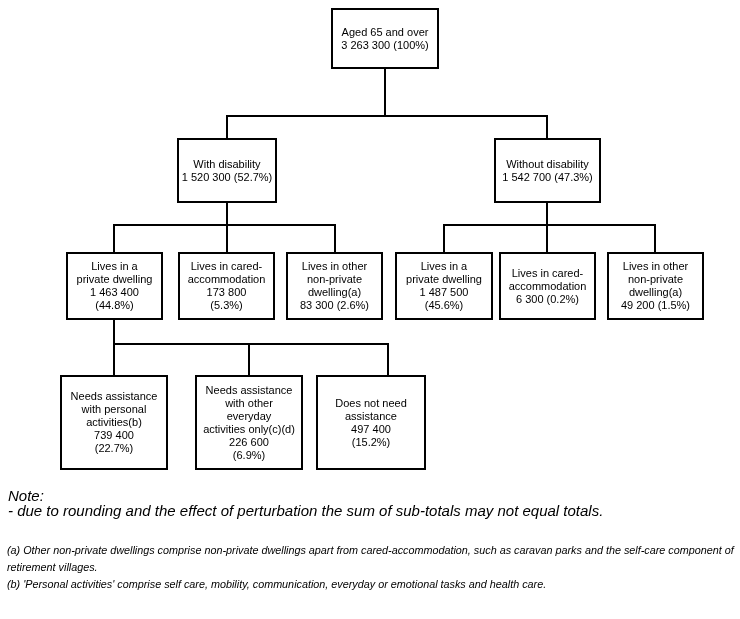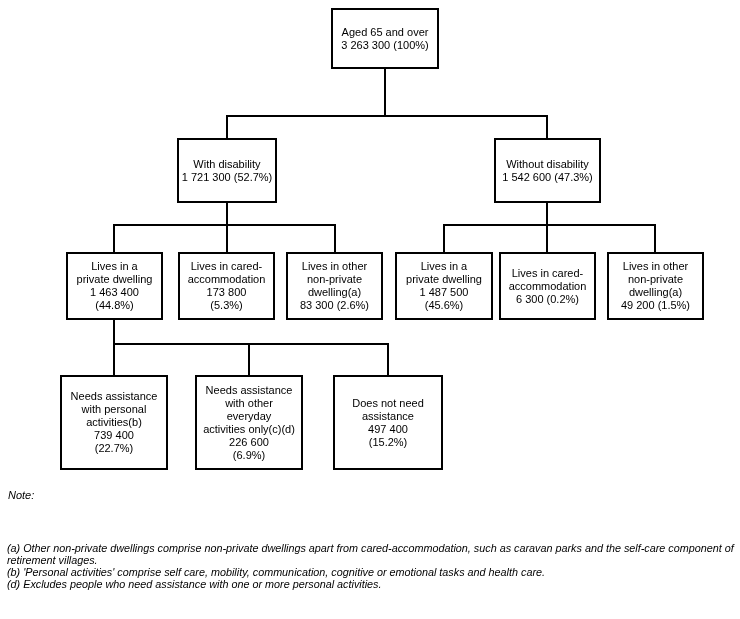--- a/index.html
+++ b/index.html
@@ -25,47 +25,47 @@
     line-height: 13px;
     white-space: pre;
   }
   .cline { position: absolute; background: #000000; }
   .notes {
     position: absolute;
     left: 8px;
     top: 488px;
     width: 725px;
     font-style: italic;
-    font-size: 11px;
+    font-size: 15px;
     line-height: 15px;
   }
   .footnotes {
     position: absolute;
     left: 7px;
     top: 542px;
     width: 728px;
     font-style: italic;
     font-size: 10.8px;
-    line-height: 12px;
+    line-height: 17px;
   }
   .footnotes div { margin: 0; }
 
   
   #n-root      { left:331px; top:8px;   width:108px; height:61px; }
   #n-with      { left:177px; top:138px; width:100px; height:65px; }
   #n-without   { left:494px; top:138px; width:107px; height:65px; }
   #n-wd-priv   { left:66px;  top:252px; width:97px;  height:68px; }
   #n-wd-cared  { left:178px; top:252px; width:97px;  height:68px; }
   #n-wd-other  { left:286px; top:252px; width:97px;  height:68px; }
   #n-wo-priv   { left:395px; top:252px; width:98px;  height:68px; }
   #n-wo-cared  { left:499px; top:252px; width:97px;  height:68px; }
   #n-wo-other  { left:607px; top:252px; width:97px;  height:68px; }
   #n-pers      { left:60px;  top:375px; width:108px; height:95px; }
   #n-everyday  { left:195px; top:375px; width:108px; height:95px; }
-  #n-noassist  { left:333px; top:375px; width:110px; height:95px; }
+  #n-noassist  { left:316px; top:375px; width:110px; height:95px; }
 </style>
 </head>
 <body>
 
 <div id="stage">
 
   <div class="cline" style="left:384px; top:69px;  width:2px;   height:48px;"></div>
   <div class="cline" style="left:226px; top:115px; width:322px; height:2px;"></div>
   <div class="cline" style="left:226px; top:115px; width:2px;   height:23px;"></div>
   <div class="cline" style="left:546px; top:115px; width:2px;   height:23px;"></div>
@@ -84,23 +84,23 @@
 
   <div class="cline" style="left:113px; top:320px; width:2px;   height:25px;"></div>
   <div class="cline" style="left:113px; top:343px; width:276px; height:2px;"></div>
   <div class="cline" style="left:113px; top:343px; width:2px;   height:32px;"></div>
   <div class="cline" style="left:248px; top:343px; width:2px;   height:32px;"></div>
   <div class="cline" style="left:387px; top:343px; width:2px;   height:32px;"></div>
 
   <div class="node" id="n-root">Aged 65 and over
 3 263 300 (100%)</div>
   <div class="node" id="n-with">With disability
-1 721 300 (52.7%)</div>
+1 520 300 (52.7%)</div>
   <div class="node" id="n-without">Without disability
-1 542 600 (47.3%)</div>
+1 542 700 (47.3%)</div>
   <div class="node" id="n-wd-priv">Lives in a
 private dwelling
 1 463 400
 (44.8%)</div>
   <div class="node" id="n-wd-cared">Lives in cared-
 accommodation
 173 800
 (5.3%)</div>
   <div class="node" id="n-wd-other">Lives in other
 non-private
@@ -128,21 +128,21 @@
 activities only(c)(d)
 226 600
 (6.9%)</div>
   <div class="node" id="n-noassist">Does not need
 assistance
 497 400
 (15.2%)</div>
 
   <div class="notes">
     <div>Note:</div>
+    <div>- due to rounding and the effect of perturbation the sum of sub-totals may not equal totals.</div>
   </div>
 
   <div class="footnotes">
     <div>(a) Other non-private dwellings comprise non-private dwellings apart from cared-accommodation, such as caravan parks and the self-care component of retirement villages.</div>
-    <div>(b) 'Personal activities' comprise self care, mobility, communication, cognitive or emotional tasks and health care.</div>
-    <div>(d) Excludes people who need assistance with one or more personal activities.</div>
+    <div>(b) 'Personal activities' comprise self care, mobility, communication, everyday or emotional tasks and health care.</div>
   </div>
 
 </div>
 
 </body></html>

